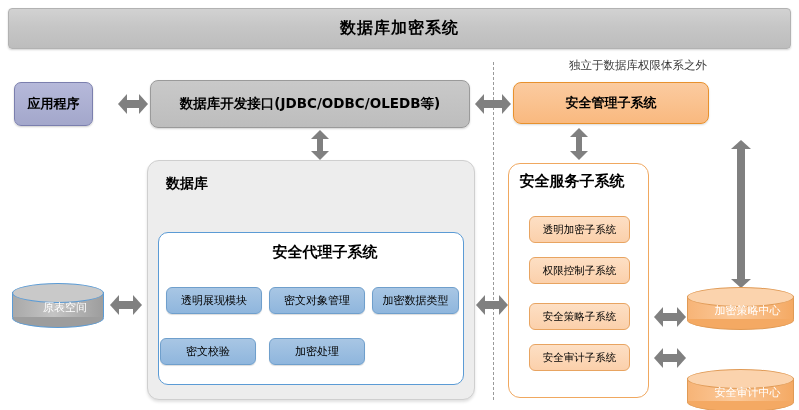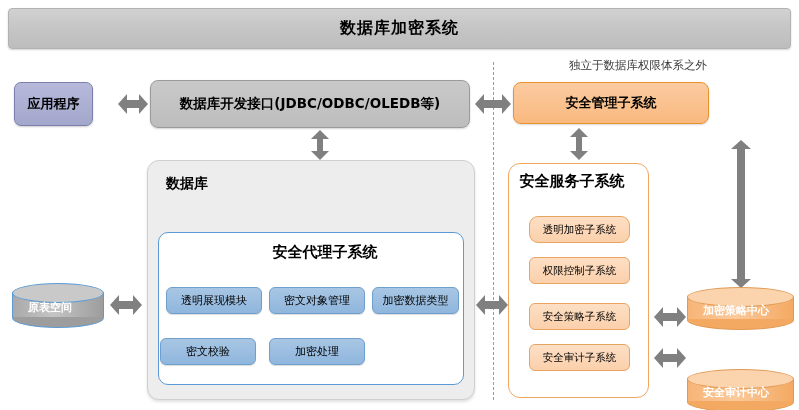--- a/index.html
+++ b/index.html
@@ -90,39 +90,39 @@
     left:508px;top:172px;width:128px;text-align:center;
     font-size:15px;font-weight:bold;
   }
   .svc-item{
     left:529px;width:101px;height:27px;
     border:1px solid #e8a461;border-radius:6px;
     background:linear-gradient(to bottom,#fddfc4 0%,#fbd0ab 100%);
     display:flex;align-items:center;justify-content:center;
     font-size:10.5px;
   }
-  .s0{top:216px;border-radius:9px;} .s1{top:257px;} .s2{top:303px;} .s3{top:344px;}
+  .s0{top:216px;} .s1{top:257px;} .s2{top:303px;} .s3{top:344px;}
 
   
   .cyl{position:absolute;}
   .cyl .body{
     position:absolute;left:0;top:9px;width:100%;
     border-left:1px solid #e09a55;border-right:1px solid #e09a55;
   }
   .cyl .top{
     position:absolute;left:0;top:0;width:100%;height:18px;
     border-radius:50%/50%;border:1px solid #e09a55;
   }
   .cyl .bottom{
     position:absolute;left:0;width:100%;height:18px;
     border-radius:50%/50%;border:1px solid #e09a55;
   }
   .cyl .lab{
-    position:absolute;left:16px;width:100%;text-align:left;
-    font-size:11px;font-weight:bold;color:#ffffff;
+    position:absolute;left:8px;width:100%;text-align:center;
+    font-size:11px;font-weight:normal;color:#ffffff;
   }
   
   .cyl-orange .top{background:linear-gradient(to bottom,#fbd2ab,#f8c characters);}
   .cyl-orange .top{background:#fbd3ad;}
   .cyl-orange .body{background:linear-gradient(to right,#f7b477 0%,#fbc99a 45%,#f4a963 100%);}
   .cyl-orange .bottom{background:#f4a963;}
   
   .cyl-gray .top{background:#c9c9c9;border-color:#5b9bd5;}
   .cyl-gray .body{background:linear-gradient(to right,#a9a9a9 0%,#c4c4c4 45%,#9d9d9d 100%);border-color:#5b9bd5;}
   .cyl-gray .bottom{background:#9d9d9d;border-color:#5b9bd5;}

